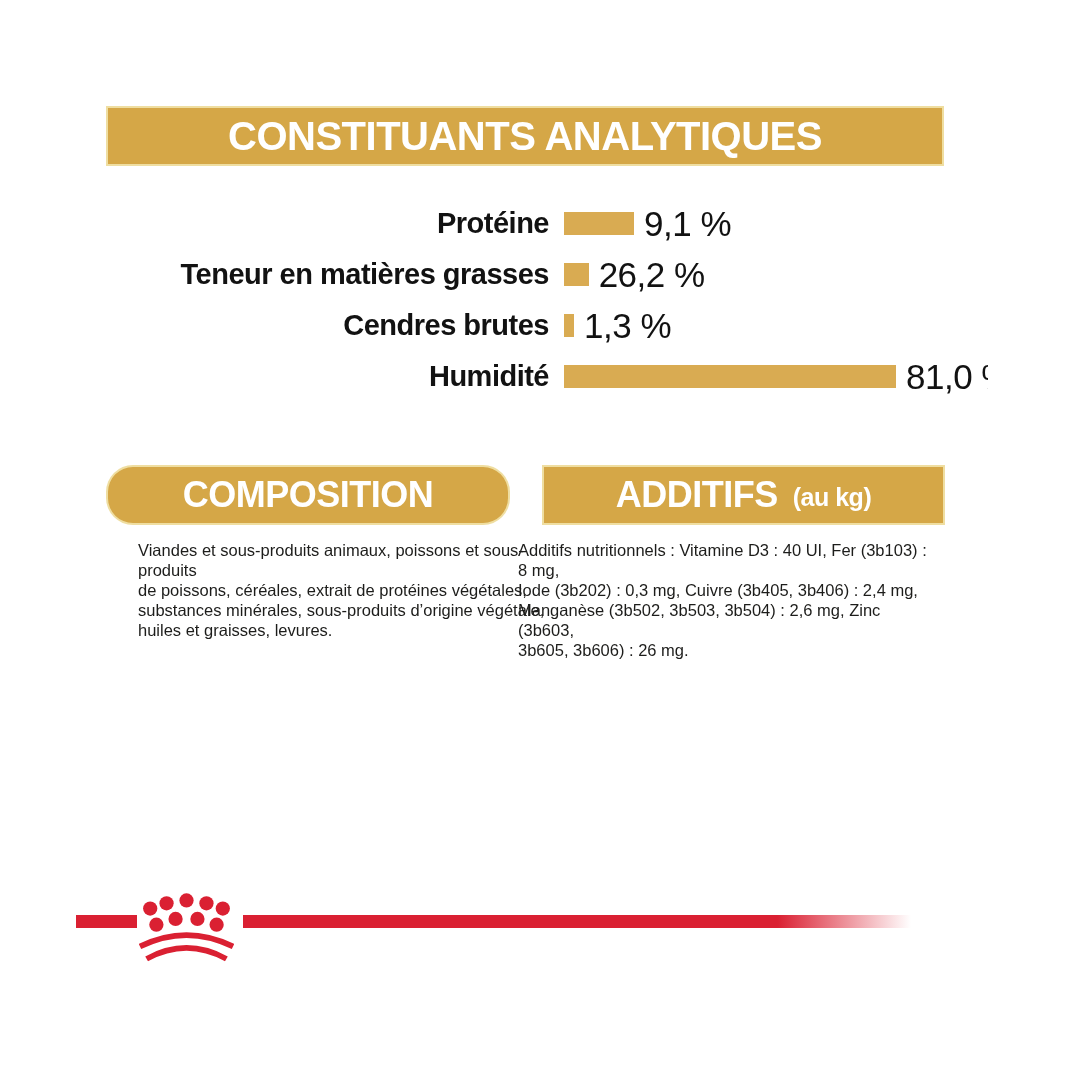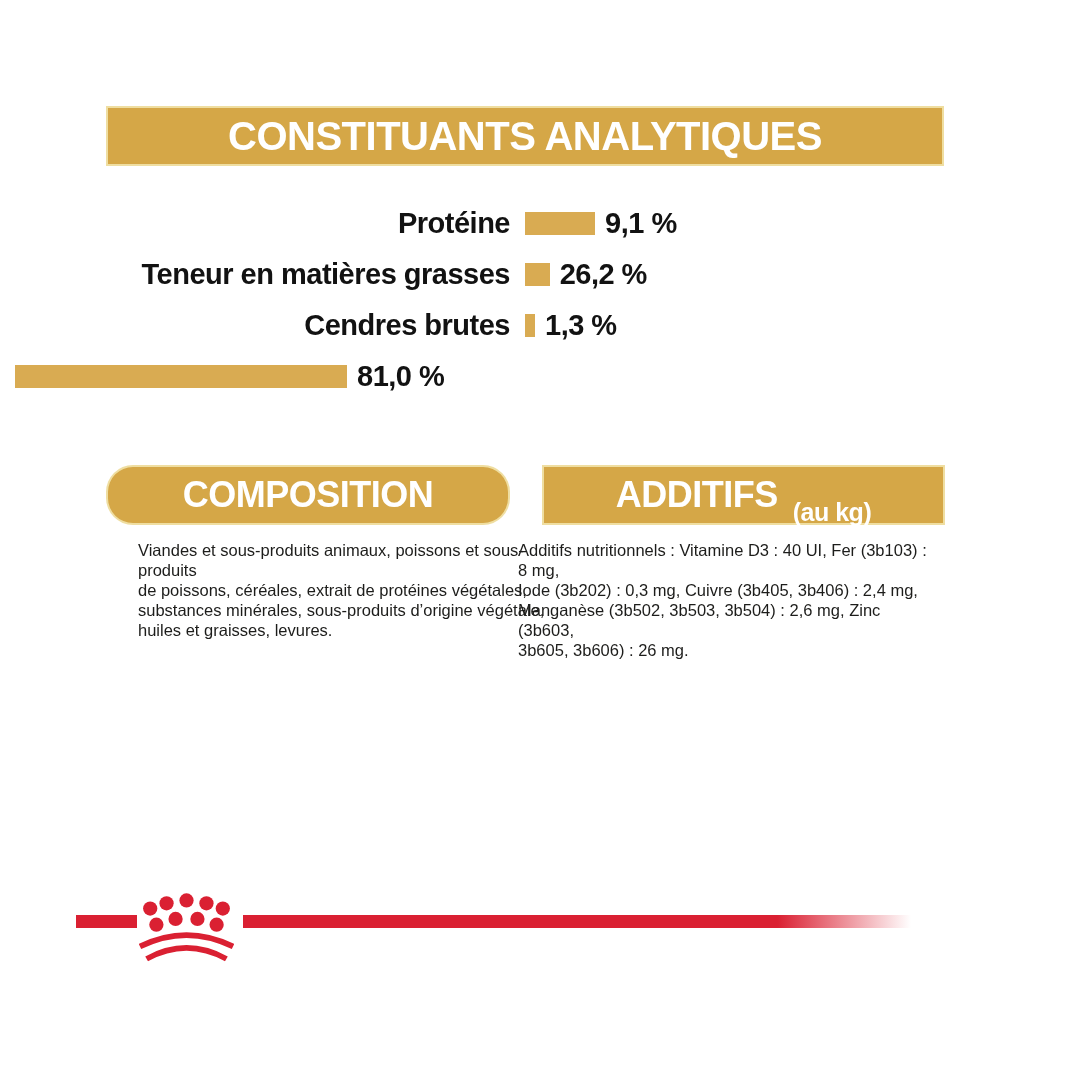--- a/index.html
+++ b/index.html
@@ -19,33 +19,33 @@
     height:60px;
     display:flex; align-items:center; justify-content:center;
     border:2px solid rgba(243,231,178,0.85);
     color:#ffffff;
     font-weight:bold;
     letter-spacing:-0.5px;
   }
   #banner-top   { left:106px; top:106px; width:838px; font-size:40px; }
   #banner-compo { left:106px; top:465px; width:404px; font-size:36px; }
   #banner-addit { left:542px; top:465px; width:403px; font-size:36px; }
-  #banner-addit .suffix { font-size:25px; margin-left:8px; position:relative; top:17px; }
+  #banner-addit .suffix { font-size:25px; margin-left:8px; position:relative; top:2px; }
 
   
   .chart { position:absolute; left:0; top:198px; width:1080px; }
   .chart-row { display:flex; align-items:center; height:51px; }
   .chart-label {
     width:510px; text-align:right;
     font-weight:bold; font-size:29px; color:#121212;
-    letter-spacing:-0.5px; white-space:nowrap;
+    letter-spacing:-0.5px; white-space:nowrap;margin-left:39px;
   }
   .chart-bar { height:23px; margin-left:15px; flex:0 0 auto; }
   .chart-value {
-    margin-left:10px; font-weight:bold; font-size:29px; color:#121212;
+    margin-left:10px; font-weight:normal; font-size:35px; color:#121212;
     white-space:nowrap; letter-spacing:-0.5px;
   }
 
   
   .body-text {
     position:absolute; top:540px;
     font-size:16.5px; line-height:20px; color:#1d1d1b;
     white-space:pre-line;
   }
   #composition-text { left:106px; width:416px;margin-left:32px; }
@@ -76,20 +76,21 @@
         <div class="chart-label">Teneur en matières grasses</div>
         <div class="chart-bar" style="background: rgb(217, 171, 82); width: 24.64px;"></div>
         <div class="chart-value">26,2 %</div>
       </div>
       <div class="chart-row">
         <div class="chart-label">Cendres brutes</div>
         <div class="chart-bar" style="background: rgb(217, 171, 82); width: 10.01px;"></div>
         <div class="chart-value">1,3 %</div>
       </div>
       <div class="chart-row">
+        <div class="chart-label">Humidité</div>
         <div class="chart-bar" style="background: rgb(217, 171, 82); width: 332px;"></div>
         <div class="chart-value">81,0 %</div>
       </div>
     </div>
 
   <div class="banner" id="banner-compo" style="background: rgb(213, 167, 71); border-radius: 27px;">
     <span>COMPOSITION</span>
   </div>
 
   <div class="banner" id="banner-addit" style="background: rgb(213, 167, 71); gap: 7px;">

